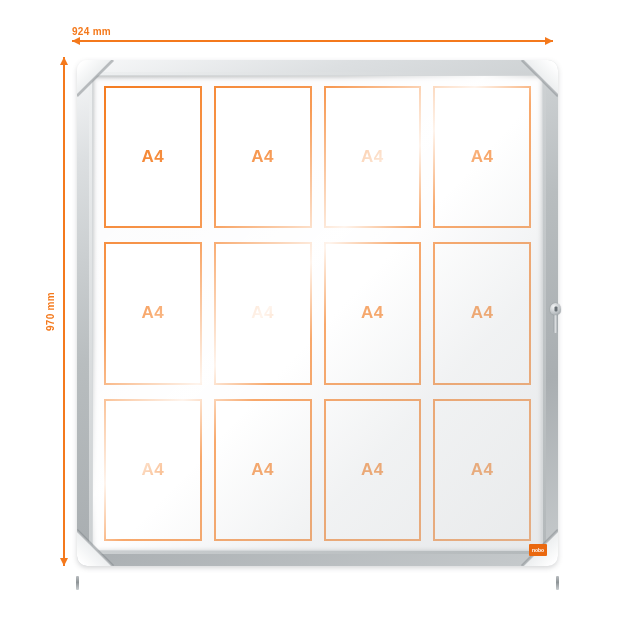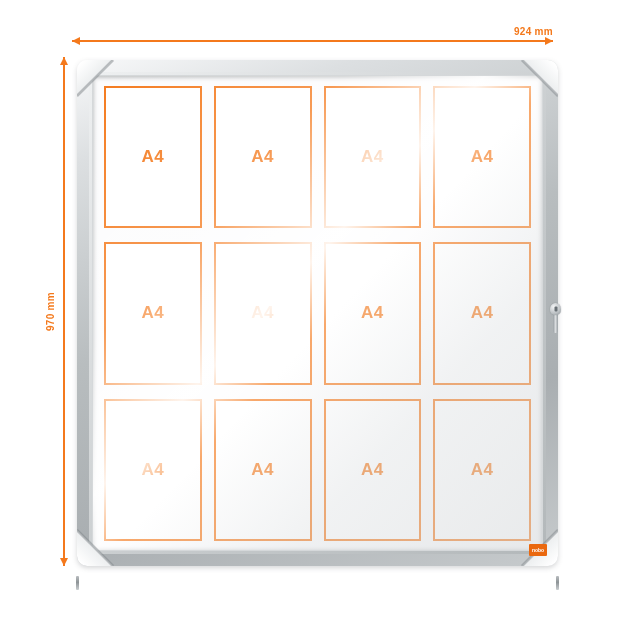--- a/index.html
+++ b/index.html
@@ -2,21 +2,21 @@
 <html><head>
 <meta charset="utf-8">
 <style>
   html, body { margin:0; padding:0; background:#ffffff; }
   .scene {
     position:relative; width:620px; height:620px; background:#ffffff;
     font-family:"Liberation Sans", sans-serif; overflow:hidden;
   }
   .dim-width-label {
     position:absolute; left:72px; top:26px; width:481px;
-    text-align:right; font-size:10px; font-weight:bold; color:#f4791c;
+    text-align:left; font-size:10px; font-weight:bold; color:#f4791c;
     letter-spacing:.3px;
   }
   .dim-width-line { position:absolute; left:72px; top:40px; width:481px; height:2px; background:#f4791c; }
   .arrow-w-left  { position:absolute; left:72px;  top:37px; width:0; height:0;
                    border-top:4px solid transparent; border-bottom:4px solid transparent;
                    border-right:8px solid #f4791c; }
   .arrow-w-right { position:absolute; left:545px; top:37px; width:0; height:0;
                    border-top:4px solid transparent; border-bottom:4px solid transparent;
                    border-left:8px solid #f4791c; }
 

